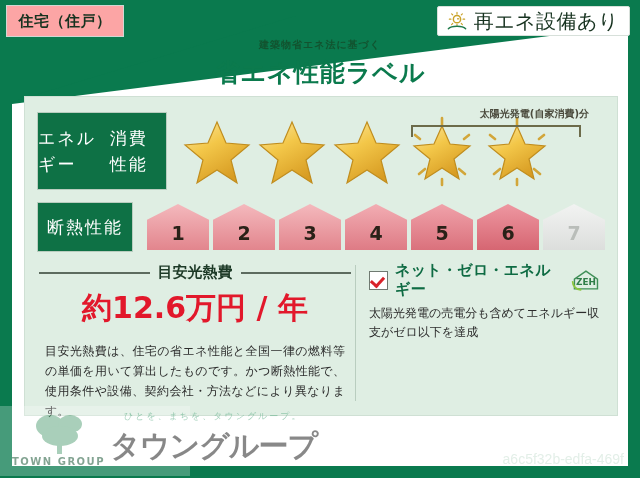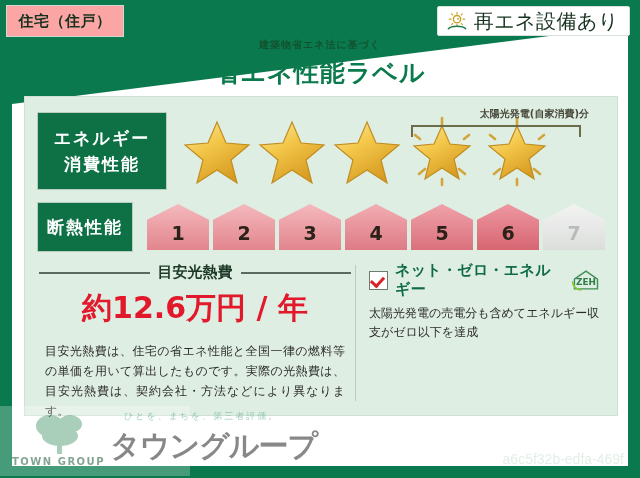--- a/index.html
+++ b/index.html
@@ -57,22 +57,22 @@
 
   
   .panel{
     position:absolute;left:24px;top:96px;width:592px;height:318px;
     background:#dfeee3;border:1px solid #cfe0d4;z-index:4;
   }
 
   
   .row{position:absolute;display:flex;align-items:center;}
   .row-label{
-    background:#0e7145;color:#ffffff;font-weight:bold;
-    display:flex;flex-direction:column;align-items:center;justify-content:center;
+    background:#0e7145;color:#ffffff;font-weight:normal;
+    display:flex;flex-direction:row;align-items:center;justify-content:center;
     border:1px solid #b9cdbf;
     letter-spacing:2px;
   }
 
   
   .row-energy{left:12px;top:12px;width:568px;height:84px;}
   .lbl-energy{width:128px;height:76px;font-size:17px;line-height:26px;}
   .stars{display:flex;align-items:center;gap:3px;margin-left:14px;}
   .star-cell{position:relative;width:72px;height:72px;}
   .star-cell svg{position:absolute;left:0;top:0;}
@@ -310,21 +310,21 @@
 
     <div class="vdiv"></div>
 
     <div class="cost">
       <div class="cost-head">
         <span class="line"></span>
         <span class="t">目安光熱費</span>
         <span class="line"></span>
       </div>
       <div class="cost-value">約12.6万円 / 年</div>
-      <div class="cost-note">目安光熱費は、住宅の省エネ性能と全国一律の燃料等の単価を用いて算出したものです。実際の光熱費は、目安光熱費は、契約会社・方法などにより異なります。</div>
+      <div class="cost-note">目安光熱費は、住宅の省エネ性能と全国一律の燃料等の単価を用いて算出したものです。かつ断熱性能で、使用条件や設備、契約会社・方法などにより異なります。</div>
     </div>
 
     <div class="rcol">
 
 
       <div class="rblock">
         <div class="rhead">
           <span class="cbox"></span>
           <span class="rtitle">ネット・ゼロ・エネルギー</span>
           <svg class="zeh-logo" width="40" height="26" viewBox="0 0 40 26">
@@ -351,17 +351,17 @@
     <div class="wm-box"></div>
     <svg class="wm-tree" width="70" height="48" viewBox="0 0 70 48">
       <g fill="#2e8b57" opacity=".75">
         <ellipse cx="22" cy="16" rx="14" ry="11"></ellipse>
         <ellipse cx="42" cy="14" rx="12" ry="9"></ellipse>
         <ellipse cx="32" cy="26" rx="18" ry="10"></ellipse>
         <rect x="29" y="30" width="5" height="14"></rect>
       </g>
     </svg>
     <div class="wm-towngroup">TOWN GROUP</div>
-    <div class="wm-tag">ひとを、まちを、第三者評価。</div>
+    <div class="wm-tag">ひとを、まちを、タウングループ。</div>
     <div class="wm-main">タウングループ</div>
   </div>
 
 </div>
 
 </body></html>

